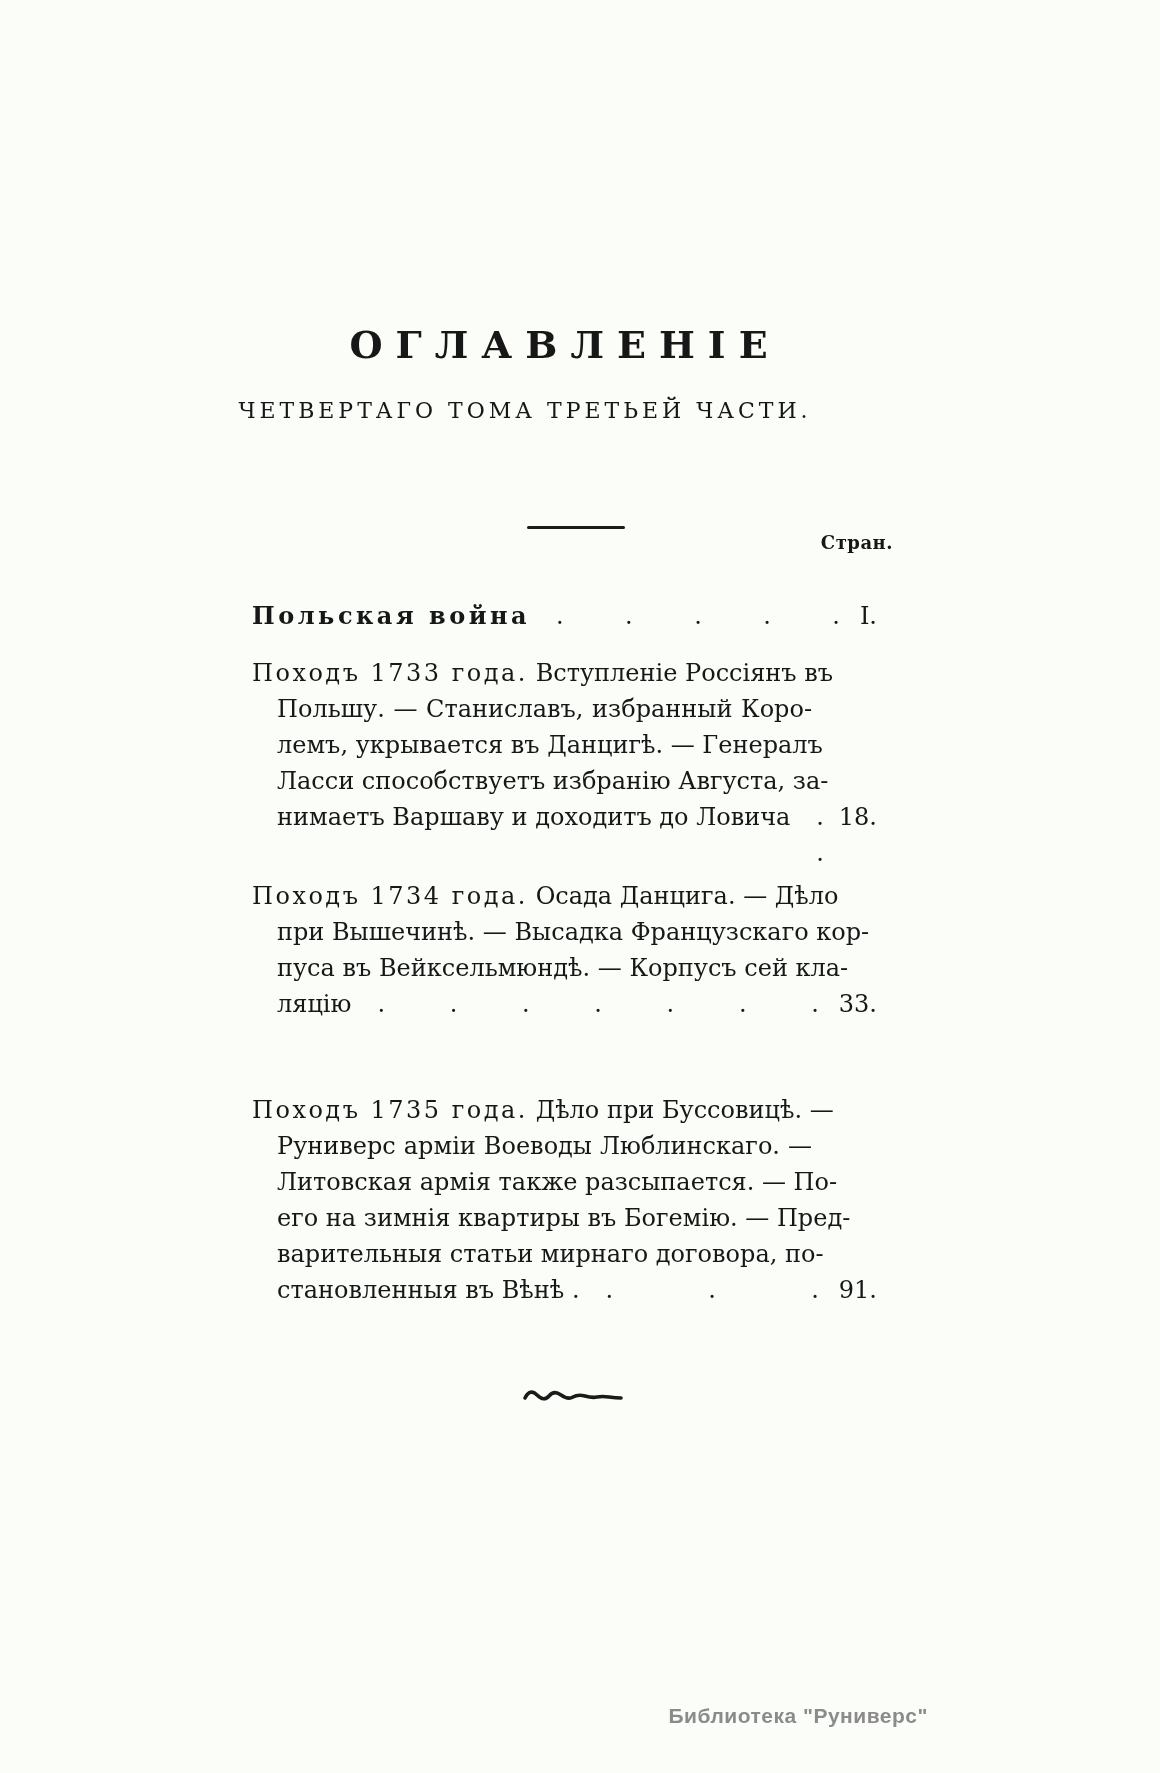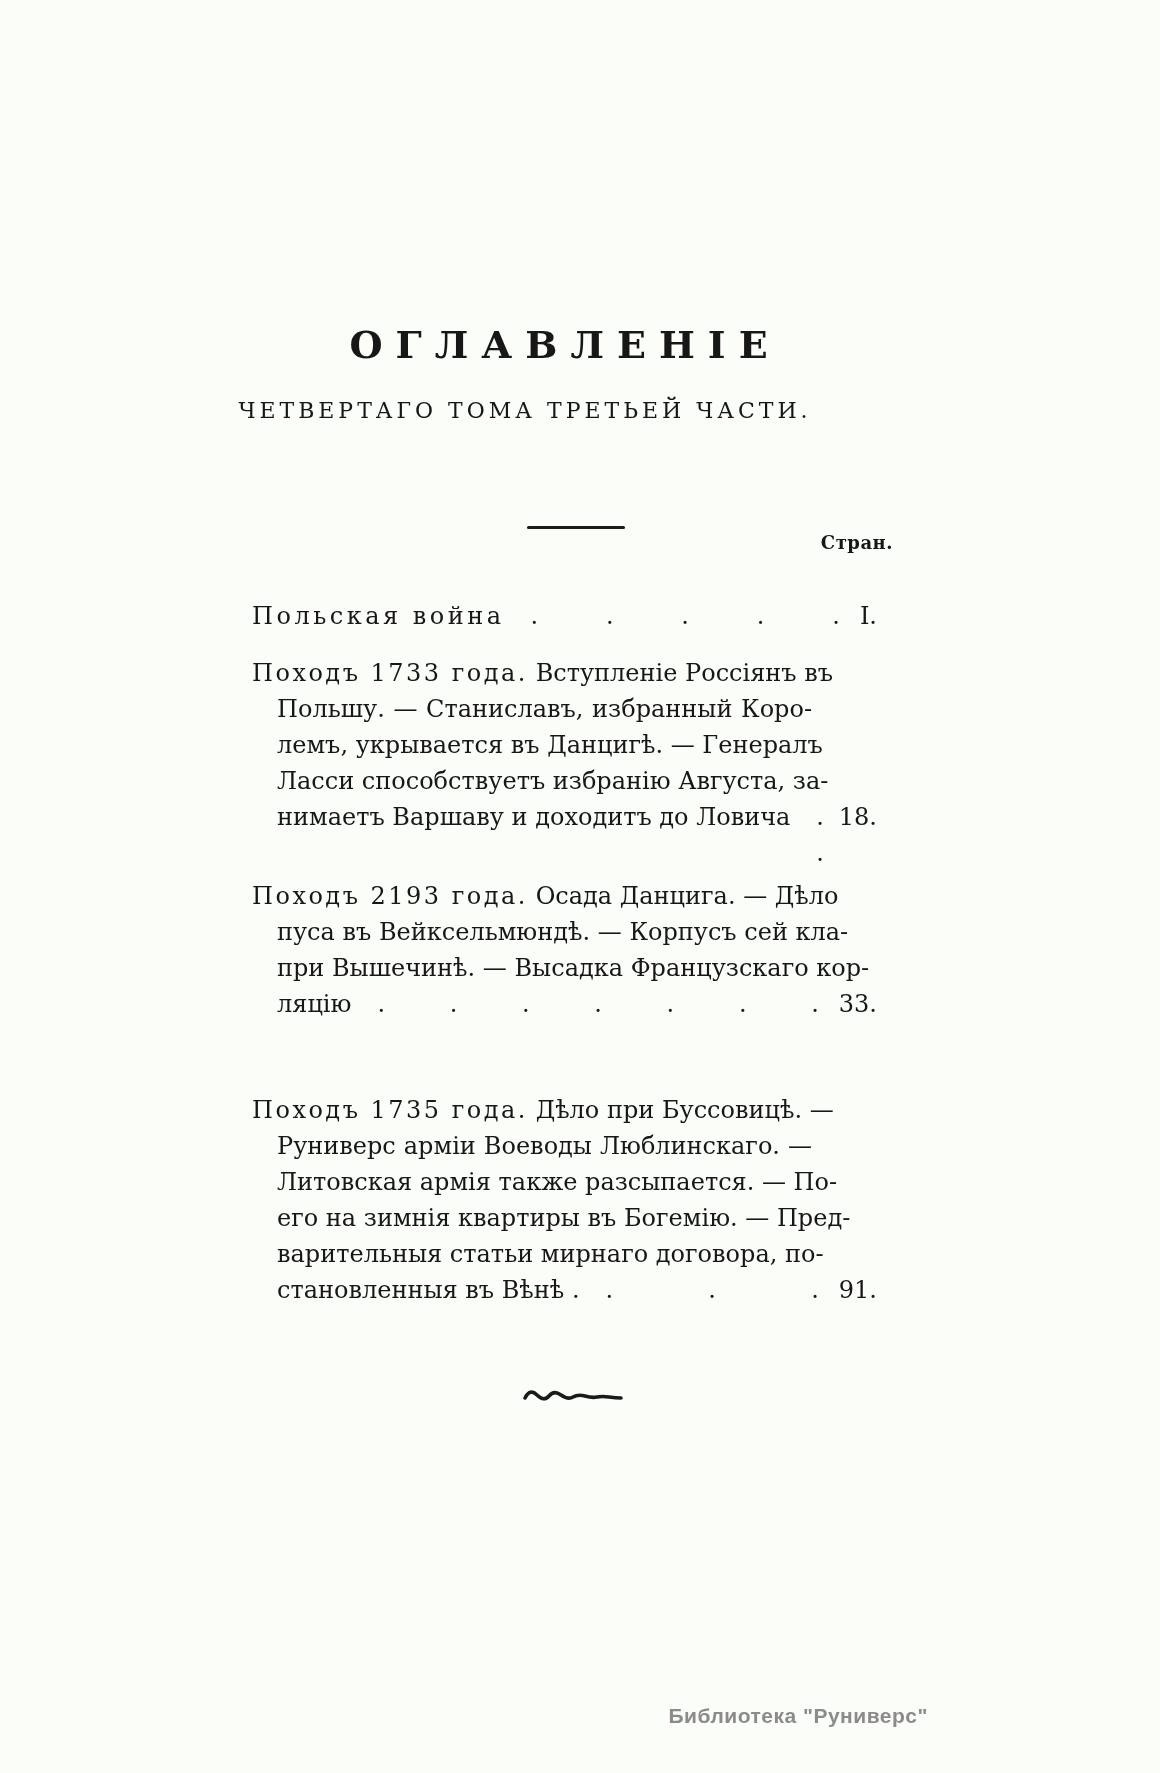--- a/index.html
+++ b/index.html
@@ -61,21 +61,21 @@
   .lline .line-text { flex: 0 0 auto; }
   .leaders {
     flex: 1 1 auto;
     text-align: justify;
     text-align-last: justify;
     padding: 0 20px 0 26px;
     overflow: hidden;
   }
   .pnum { flex: 0 0 auto; text-align: right; }
   .ehead { letter-spacing: 2.5px; }
-  .entry1-head { letter-spacing: 3.5px; }
+  .entry1-head { letter-spacing: 3.5px; font-weight: bold; }
 
   .tailpiece { top: 1386px; left: 521px; }
 
   .watermark {
     top: 1704px; right: 232px;
     font-family: "Liberation Sans", sans-serif;
     font-size: 21px; font-weight: 600;
     color: #8b8b8b;
     letter-spacing: 0.5px;
   }
@@ -111,25 +111,25 @@
     <div class="jline cont">Ласси способствуетъ избранію Августа, за-</div>
     <div class="lline cont">
       <span class="line-text">нимаетъ Варшаву и доходитъ до Ловича</span>
       <span class="leaders">. .</span>
       <span class="pnum">18.</span>
     </div>
   </div>
 
   <div class="abs entry" style="top:878px">
     <div class="jline">
-      <span class="ehead">Походъ 2193 года.</span>
+      <span class="ehead">Походъ 1734 года.</span>
       <span>Осада Данцига. — Дѣло</span>
     </div>
+    <div class="jline cont">при Вышечинѣ. — Высадка Французскаго кор-</div>
     <div class="jline cont">пуса въ Вейксельмюндѣ. — Корпусъ сей кла-</div>
-    <div class="jline cont">при Вышечинѣ. — Высадка Французскаго кор-</div>
     <div class="lline cont">
       <span class="line-text">ляцію</span>
       <span class="leaders">. . . . . . .</span>
       <span class="pnum">33.</span>
     </div>
   </div>
 
   <div class="abs entry" style="top:1092px">
     <div class="jline">
       <span class="ehead">Походъ 1735 года.</span>

